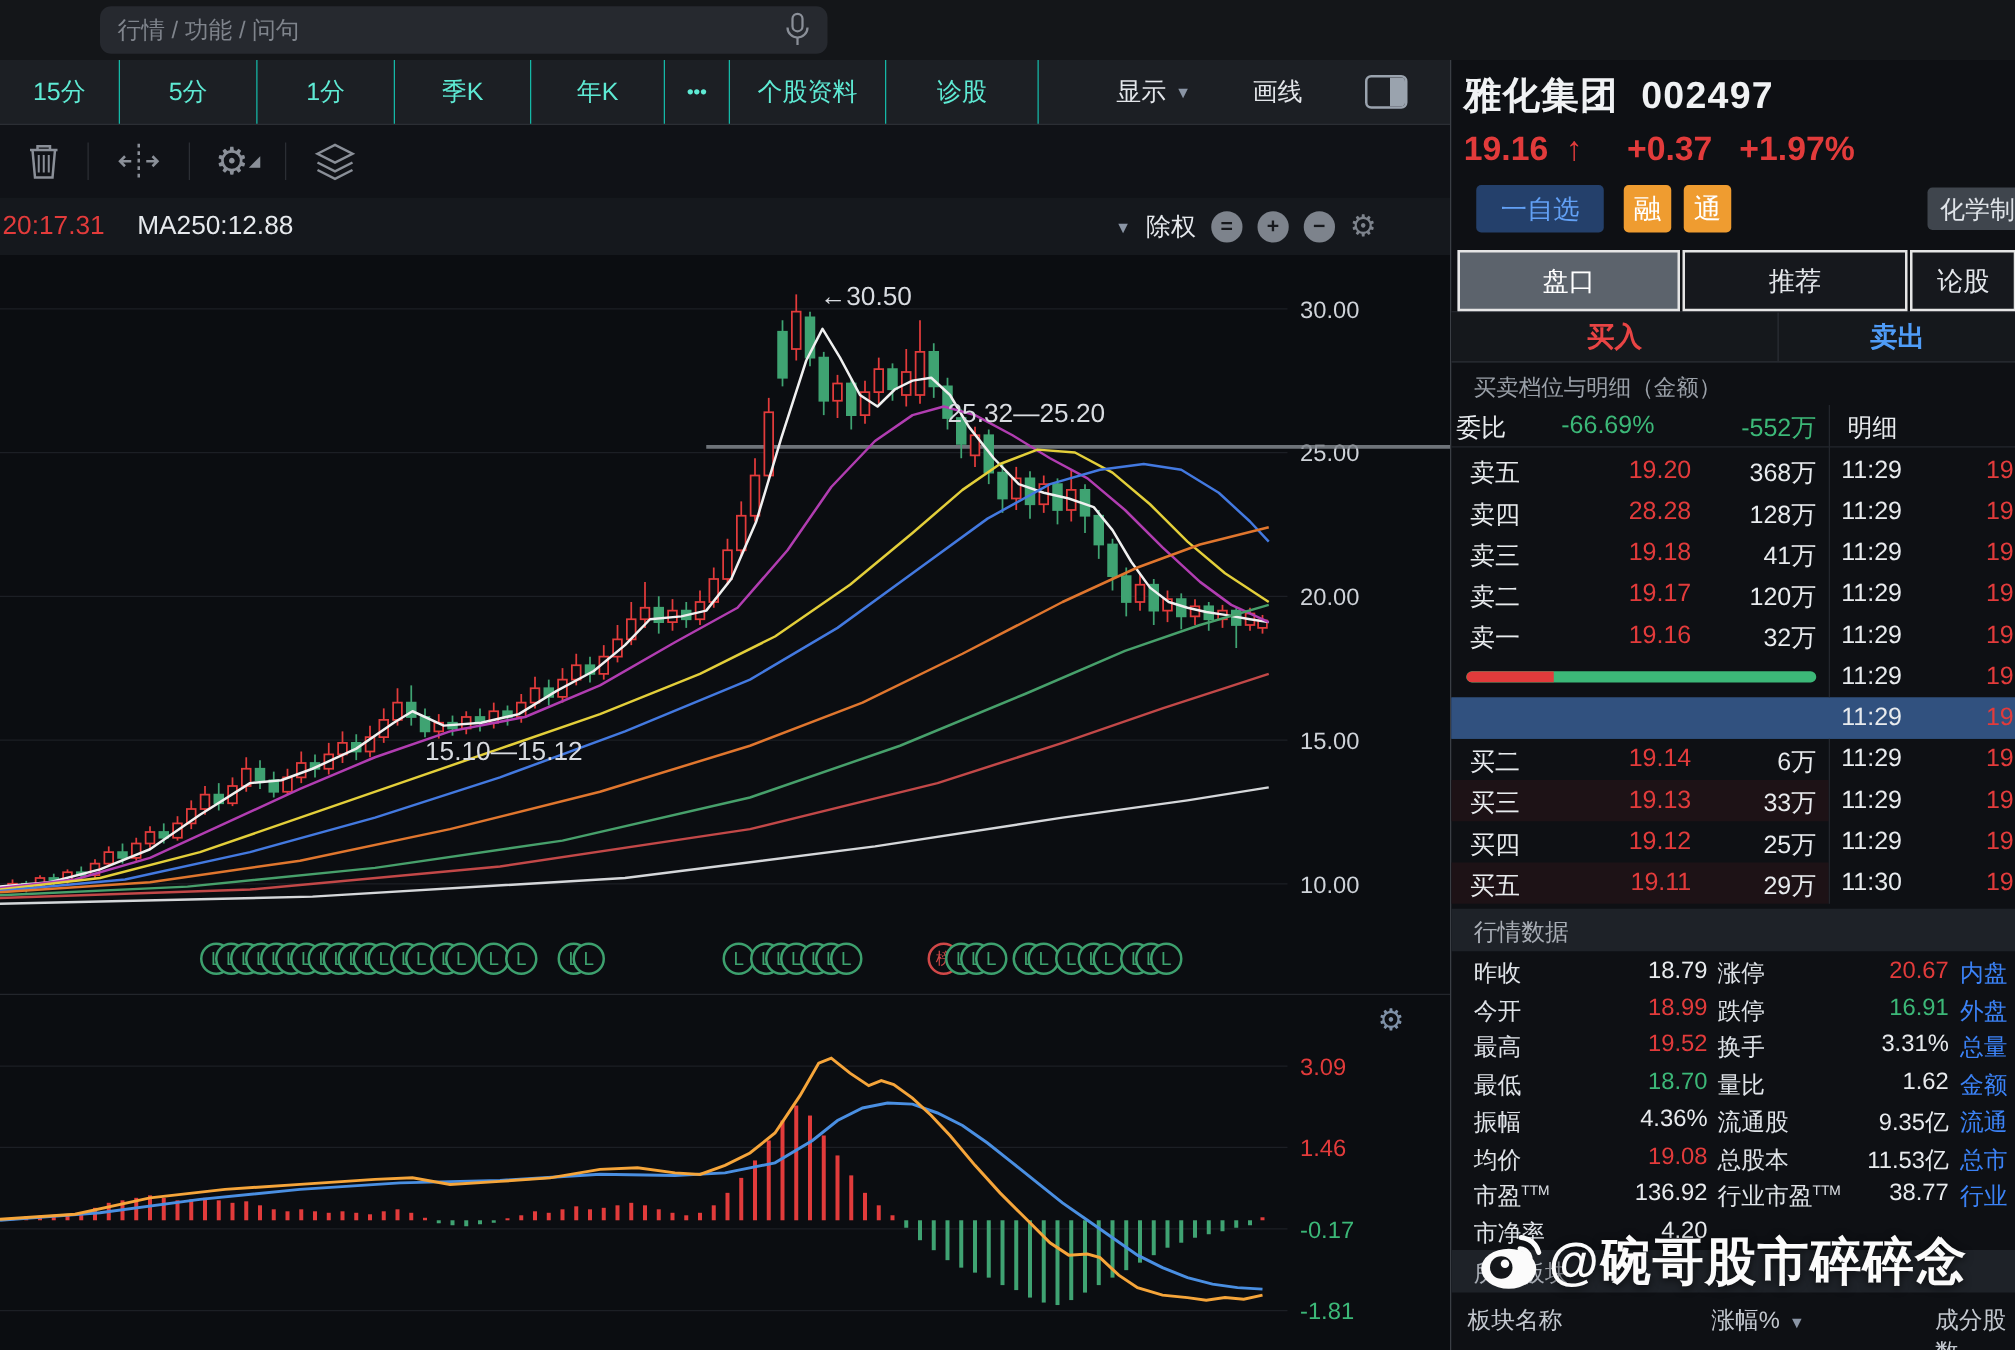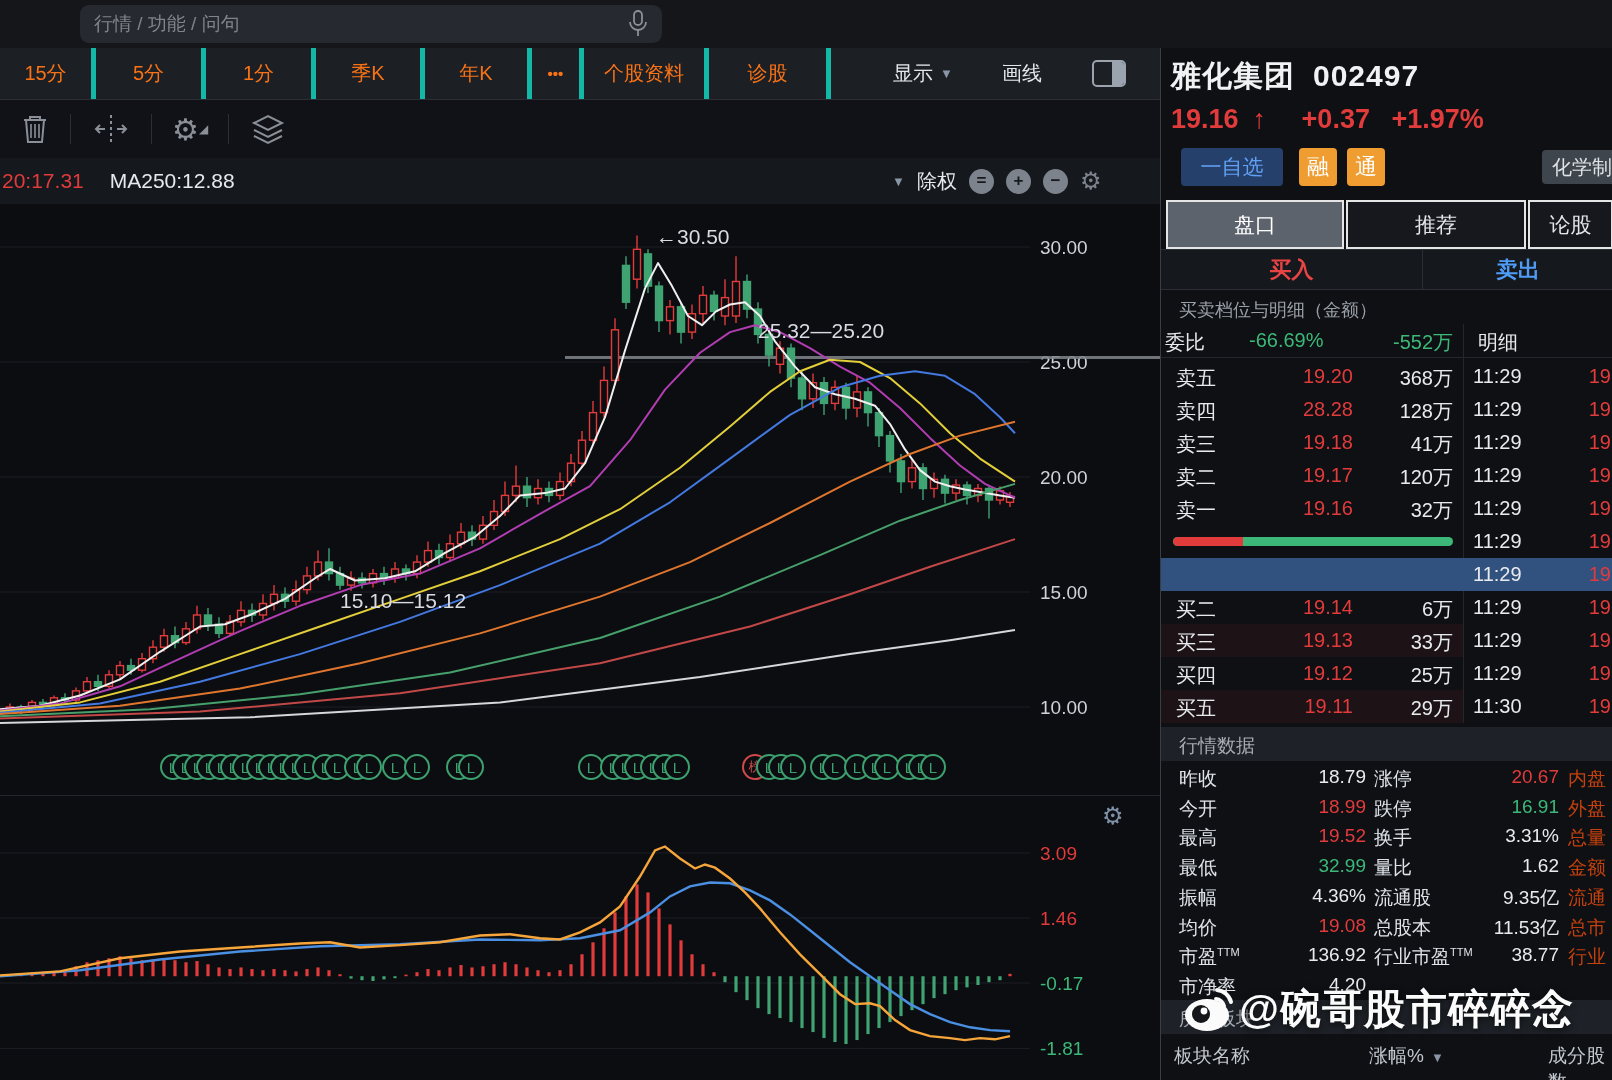--- a/index.html
+++ b/index.html
@@ -7,21 +7,21 @@
        font-family:"Liberation Sans",sans-serif;color:#e8ebee;}
   
   #topbar{position:absolute;left:0;top:0;width:1612px;height:48px;background:#141619;}
   #searchbox{position:absolute;left:80px;top:5px;width:582px;height:38px;background:#26292f;
              border-radius:9px;display:flex;align-items:center;padding:0 14px;box-sizing:border-box;gap:28px;}
   #search-ph{color:#7f848c;font-size:19px;flex:1;}
   
   #tabrow{position:absolute;left:0;top:48px;width:1160px;height:52px;background:#1c1f24;
           border-bottom:1px solid #2b2e34;box-sizing:border-box;}
   .tabcell{float:left;height:51px;display:flex;align-items:center;justify-content:center;
-           font-size:20px;color:#f97316;border-right:5px solid #14b8a6;box-sizing:border-box;cursor:default;}
+           font-size:20px;color:#5eead4;border-right:1px solid #14b8a6;box-sizing:border-box;cursor:default;}
   .tr-abs{position:absolute;top:0;height:51px;display:flex;align-items:center;font-size:20px;color:#e3e6ea;}
   .chev{color:#8a95a5;font-size:13px;margin-left:7px;}
   #split-icon{position:absolute;left:1092px;top:12px;width:34px;height:27px;border:2px solid #9aa3ae;
               border-radius:5px;box-sizing:border-box;overflow:hidden;}
   #split-icon i{display:block;float:right;width:40%;height:100%;background:#9aa3ae;}
   
   #toolbar{position:absolute;left:0;top:100px;width:1160px;height:58px;background:#101217;
            display:flex;align-items:center;}
   .tooldiv{width:1px;height:30px;background:#2b2e34;margin:0 20px;}
   .toolico{color:#8a8f98;display:flex;align-items:center;}
@@ -84,21 +84,21 @@
   #bar-row{position:absolute;left:12px;top:489px;width:280px;height:9px;border-radius:5px;overflow:hidden;background:#3cb878;}
   #bar-red{height:100%;background:#e23b3b;border-radius:5px 0 0 5px;}
   #rp-quote-header{position:absolute;left:0;top:679px;width:452px;height:34px;background:#1e2228;}
   #rp-quote-header span{position:absolute;left:18px;top:6px;font-size:19px;color:#a8adb5;}
   .q-row{position:absolute;left:0;width:452px;height:30px;font-size:19px;}
   .q-row span{position:absolute;top:4px;}
   .ql1{left:18px;color:#dfe3e8;}
   .qv1{left:60px;width:145px;text-align:right;}
   .ql2{left:213px;color:#dfe3e8;}
   .qv2{left:300px;width:98px;text-align:right;}
-  .ql3{left:407px;color:#c2410c;}
+  .ql3{left:407px;color:#3b82f6;}
   .c-r{color:#e23b3b;} .c-g{color:#3cb878;} .c-w{color:#e8ebee;}
   sup{font-size:11px;}
   #rp-sector-header{position:absolute;left:0;top:952px;width:452px;height:34px;background:#1e2228;}
   #rp-sector-header span{position:absolute;left:18px;top:6px;font-size:19px;color:#a8adb5;}
   #rp-sector-cols{position:absolute;left:0;top:995px;width:452px;height:30px;font-size:19px;color:#c3c8cf;}
   #rp-sector-cols .s1{position:absolute;left:13px;}
   #rp-sector-cols .s2{position:absolute;left:208px;}
   #rp-sector-cols .s3{position:absolute;left:387px;}
   #watermark{position:absolute;left:20px;top:930px;width:440px;height:62px;z-index:10;display:flex;align-items:center;}
   #wm-text{font-size:41px;font-weight:bold;color:#fbfbfb;text-shadow:0 2px 7px rgba(0,0,0,.75);letter-spacing:1px;white-space:nowrap;}
@@ -698,21 +698,21 @@
         </div>
         <div class="q-row" style="top: 773.4px;">
           <span class="ql1">最高</span>
           <span class="qv1 c-r">19.52</span>
           <span class="ql2">换手</span>
           <span class="qv2 c-w">3.31%</span>
           <span class="ql3">总量</span>
         </div>
         <div class="q-row" style="top: 803.1px;">
           <span class="ql1">最低</span>
-          <span class="qv1 c-g">32.99</span>
+          <span class="qv1 c-g">18.70</span>
           <span class="ql2">量比</span>
           <span class="qv2 c-w">1.62</span>
           <span class="ql3">金额</span>
         </div>
         <div class="q-row" style="top: 832.8px;">
           <span class="ql1">振幅</span>
           <span class="qv1 c-w">4.36%</span>
           <span class="ql2">流通股</span>
           <span class="qv2 c-w">9.35亿</span>
           <span class="ql3">流通</span>

